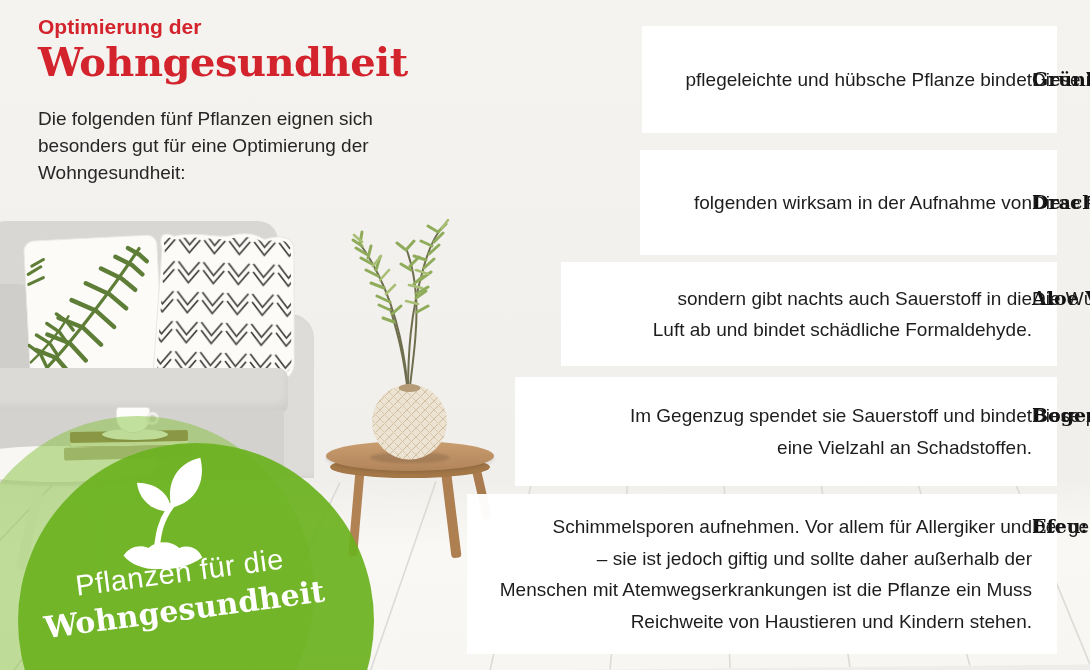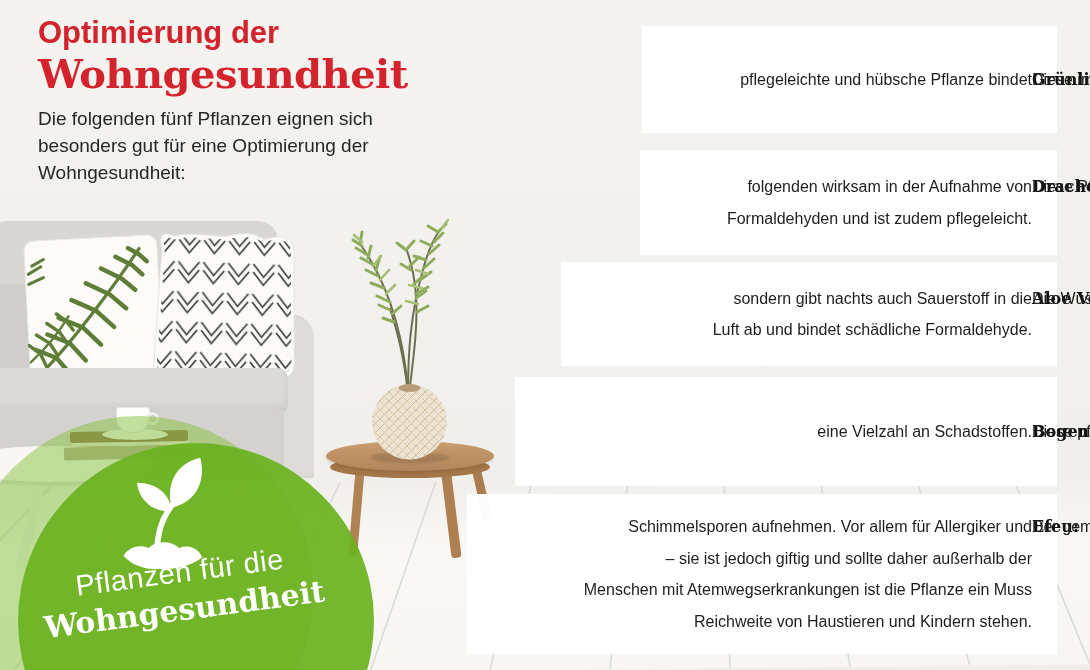--- a/index.html
+++ b/index.html
@@ -53,30 +53,30 @@
   
   .badge-back{left:-38px;top:416px;width:352px;height:352px;border-radius:50%;background:rgba(134,193,62,.5);}
   .badge-front{left:18px;top:443px;width:356px;height:356px;border-radius:50%;background:rgba(108,177,32,.93);}
   .sprout{left:112px;top:452px;width:96px;height:120px;}
   .badge-text{left:14px;top:556px;width:336px;transform:rotate(-7.5deg);text-align:center;color:#fff;}
   .badge-l1{position:static;display:block;font-size:29px;font-weight:500;letter-spacing:.5px;}
   .badge-l2{position:static;display:block;font-size:30px;font-weight:bold;font-family:"DejaVu Serif",serif;margin-top:3px;}
 
   
   .header{left:38px;top:14px;width:440px;}
-  .h-l1{position:static;display:block;font-size:31px;font-weight:600;color:#d3232c;line-height:1.2;}
+  .h-l1{position:static;display:block;font-size:21px;font-weight:600;color:#d3232c;line-height:1.2;}
   .h-l2{position:static;display:block;font-size:40px;font-weight:bold;color:#d3232c;
         font-family:"DejaVu Serif",serif;letter-spacing:-0.5px;line-height:1.15;}
-  .intro{position:static;display:block;margin-top:8px;font-size:19px;line-height:27px;color:#262626;}
+  .intro{position:static;display:block;margin-top:20px;font-size:19px;line-height:27px;color:#262626;}
   .intro div{position:static;}
 
   
   .ibox{background:rgba(255,255,255,.97);display:flex;flex-direction:column;justify-content:center;
         align-items:flex-end;padding-right:25px;padding-left:16px;}
-  .ibox .ln{position:static;white-space:nowrap;font-size:16px;line-height:31.5px;color:#1d1d1d;text-align:center;}
+  .ibox .ln{position:static;white-space:nowrap;font-size:19px;line-height:31.5px;color:#1d1d1d;text-align:center;}
   .ibox .term{font-family:"DejaVu Serif",serif;font-weight:bold;color:#111;}
   .b1{left:642px;top:26px;width:415px;height:107px;}
   .b2{left:640px;top:150px;width:417px;height:105px;}
   .b3{left:561px;top:262px;width:496px;height:104px;}
   .b4{left:515px;top:377px;width:542px;height:109px;}
   .b5{left:467px;top:494px;width:590px;height:160px;}
 </style>
 </head>
 <body>
 
@@ -218,37 +218,37 @@
       </div>
     <div class="ln">pflegeleichte und hübsche Pflanze bindet</div>
   </div>
 
   <div class="ibox b2">
     <div class="ln">
         <b class="term">Drachenbaum:</b>
         <span> Diese Pflanze gilt als</span>
       </div>
     <div class="ln">folgenden wirksam in der Aufnahme von</div>
-    <div class="ln">Formaldehyden und ist zudem pflegeleicht.</div>
   </div>
 
   <div class="ibox b3">
     <div class="ln">
         <b class="term">Aloe Vera:</b>
         <span> Die Wüstenpflanze heilt nicht nur Wunden,</span>
       </div>
     <div class="ln">sondern gibt nachts auch Sauerstoff in die</div>
     <div class="ln">Luft ab und bindet schädliche Formaldehyde.</div>
   </div>
 
   <div class="ibox b4">
     <div class="ln">
         <b class="term">Bogenhanf:</b>
         <span> Diese pflegeleichte Pflanze mag es gern warm.</span>
       </div>
+    <div class="ln">Im Gegenzug spendet sie Sauerstoff und bindet</div>
     <div class="ln">eine Vielzahl an Schadstoffen.</div>
   </div>
 
   <div class="ibox b5">
     <div class="ln">
         <b class="term">Efeu:</b>
         <span> Der gemeine Efeu kann nicht nur Schadstoffe, sondern auch</span>
       </div>
     <div class="ln">Schimmelsporen aufnehmen. Vor allem für Allergiker und</div>
     <div class="ln">– sie ist jedoch giftig und sollte daher außerhalb der</div>

